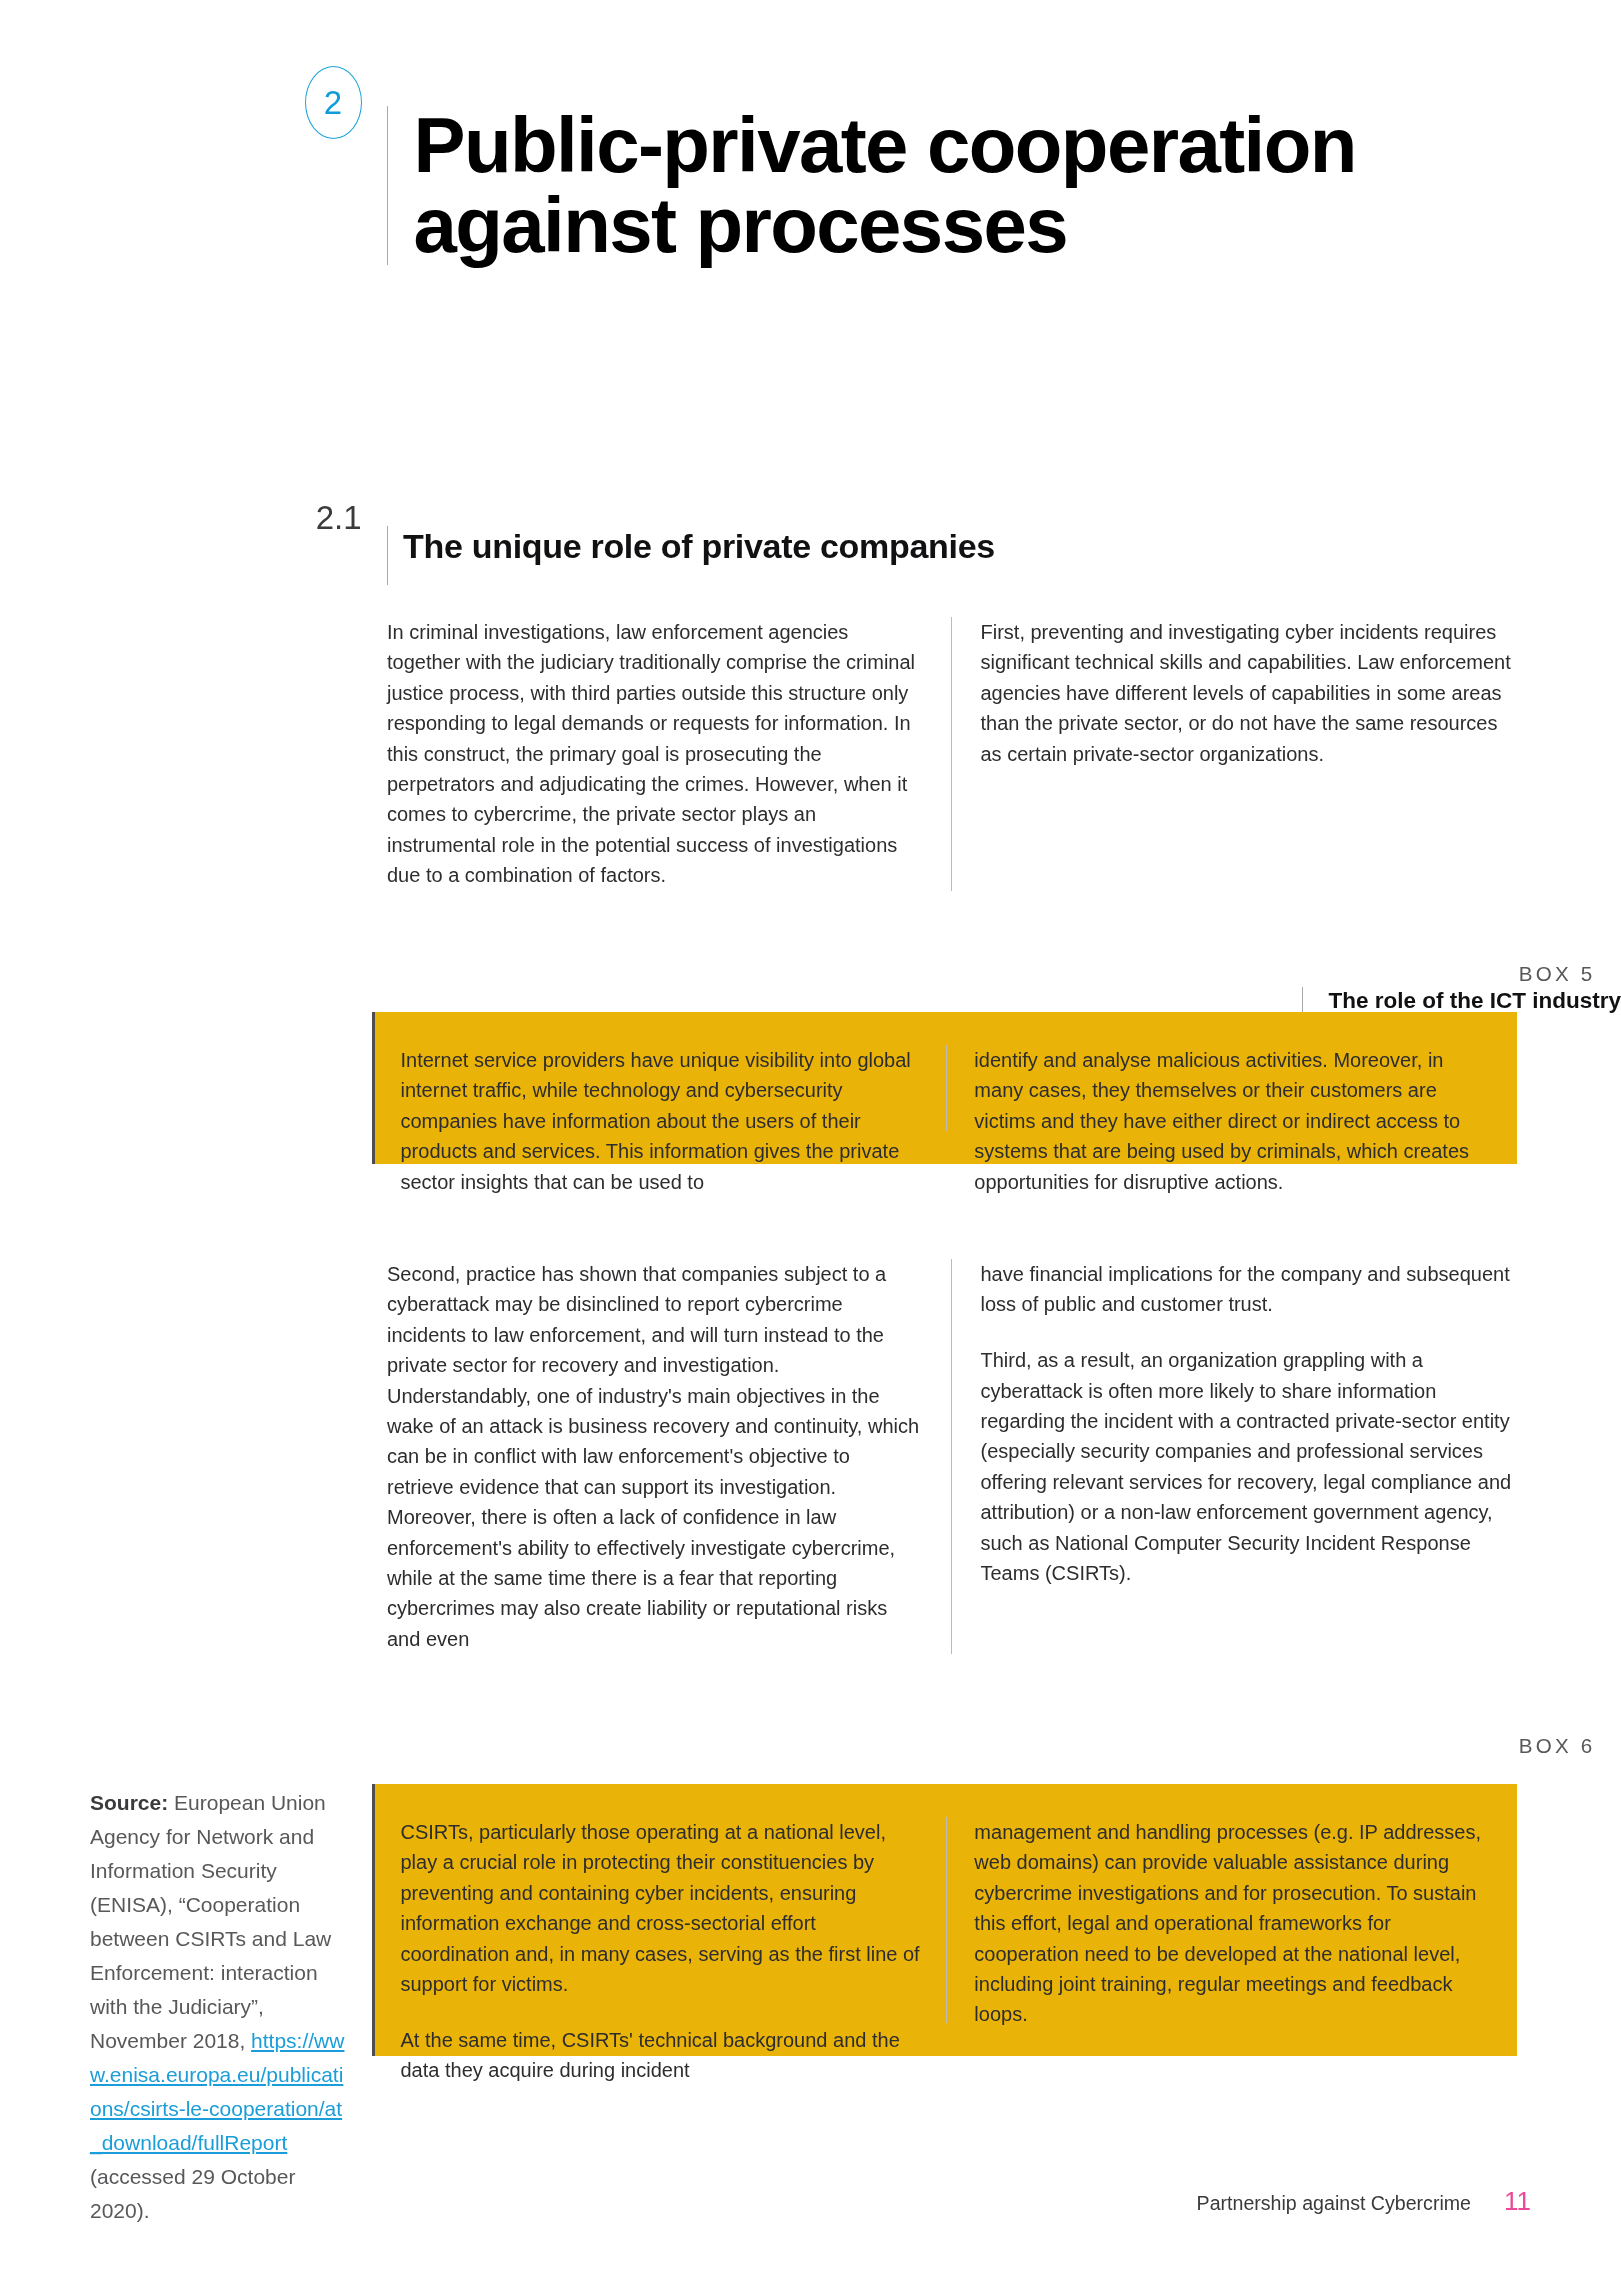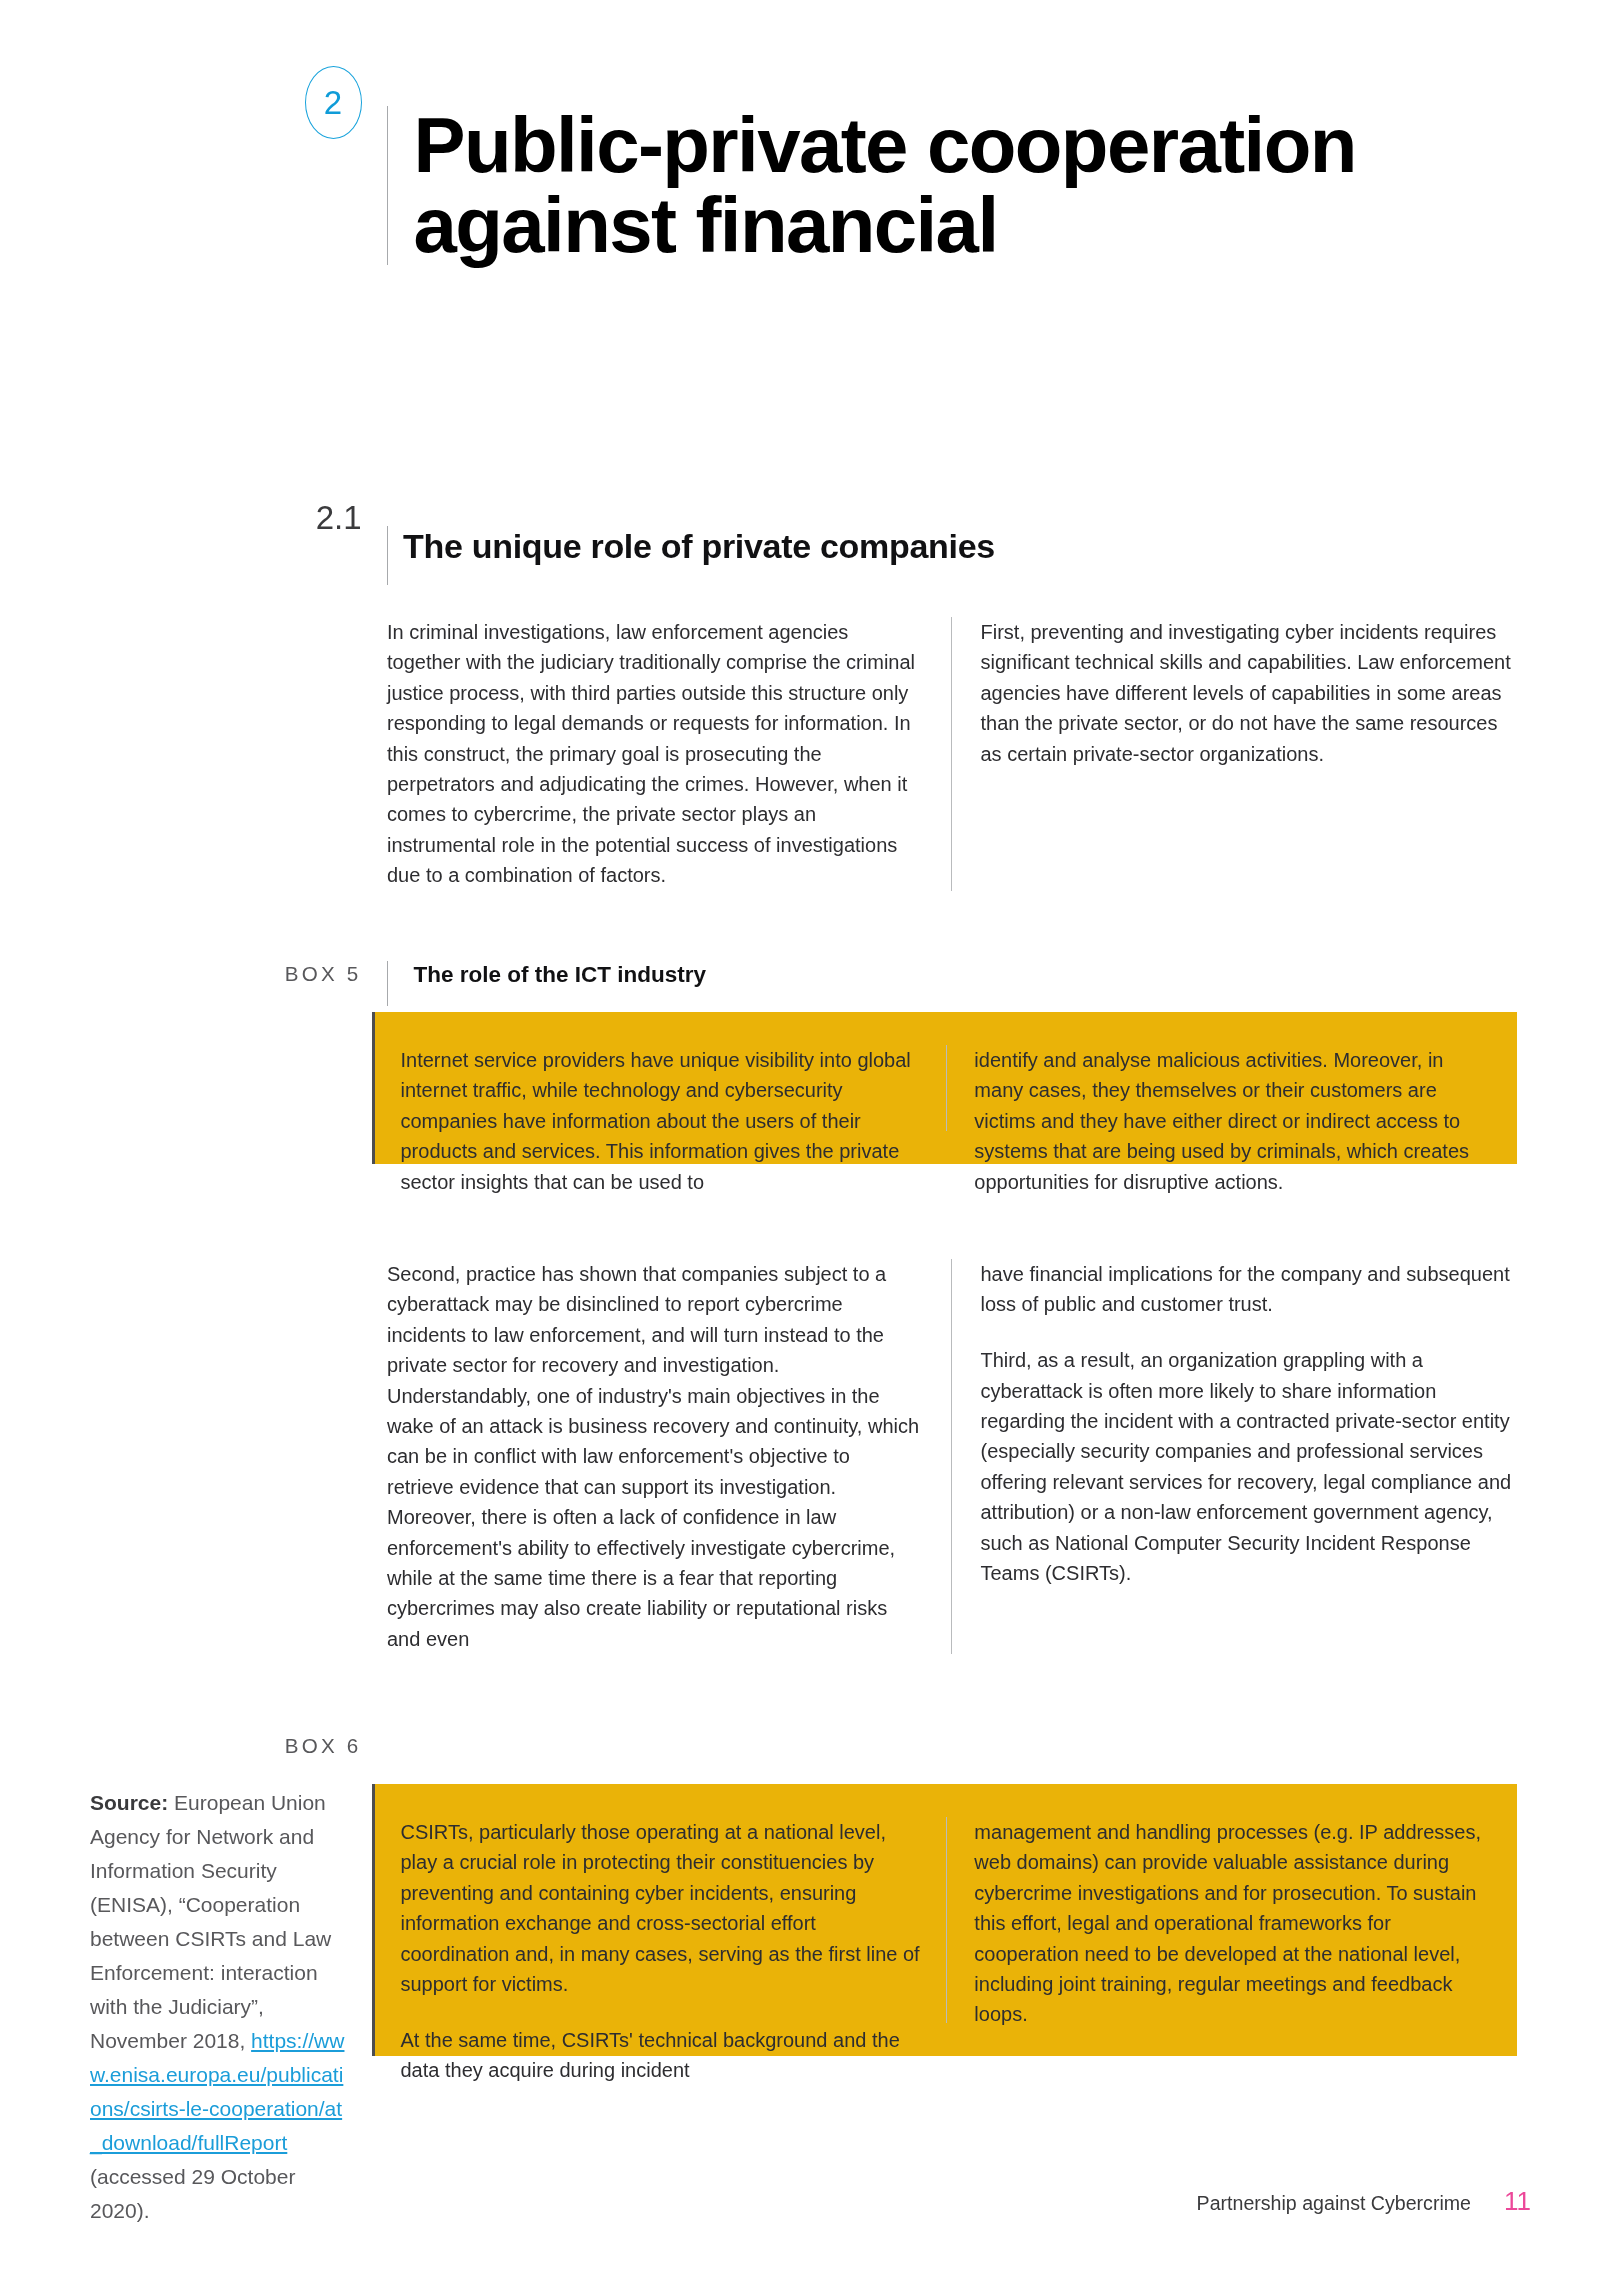--- a/index.html
+++ b/index.html
@@ -125,21 +125,22 @@
     justify-content: flex-end;
   }
   #intro-block .col-left { padding-left: 0; }
 
   
   .box-row {
     position: absolute;
     left: 0;
     width: 1621px;
     display: flex;
-    align-items: flex-start;
+    align-items: flex-end;
+    flex-direction: column;
   }
   .box-label {
     width: 387px;
     text-align: right;
     padding-right: 25.5px;
     box-sizing: border-box;
     font-size: 20.6px;
     letter-spacing: 3.2px;
     color: #58585b;
     line-height: 1.25;
@@ -227,21 +228,21 @@
 </style>
 </head>
 <body>
 
 <div class="page">
 
   <div class="chapter-header">
     <div class="chapter-num-wrap">
       <div class="chapter-num-circle">2</div>
     </div>
-    <h1 class="chapter-title">Public-private cooperation against financial</h1>
+    <h1 class="chapter-title">Public-private cooperation against processes</h1>
   </div>
 
   <div class="section-row">
     <div class="section-num">2.1</div>
     <h2 class="section-title">The unique role of private companies</h2>
   </div>
 
   <div class="body-block" id="intro-block">
     <div class="col col-left">
       <p>In criminal investigations, law enforcement agencies together with the judiciary traditionally comprise the criminal justice process, with third parties outside this structure only responding to legal demands or requests for information. In this construct, the primary goal is prosecuting the perpetrators and adjudicating the crimes. However, when it comes to cybercrime, the private sector plays an instrumental role in the potential success of investigations due to a combination of factors.</p>

